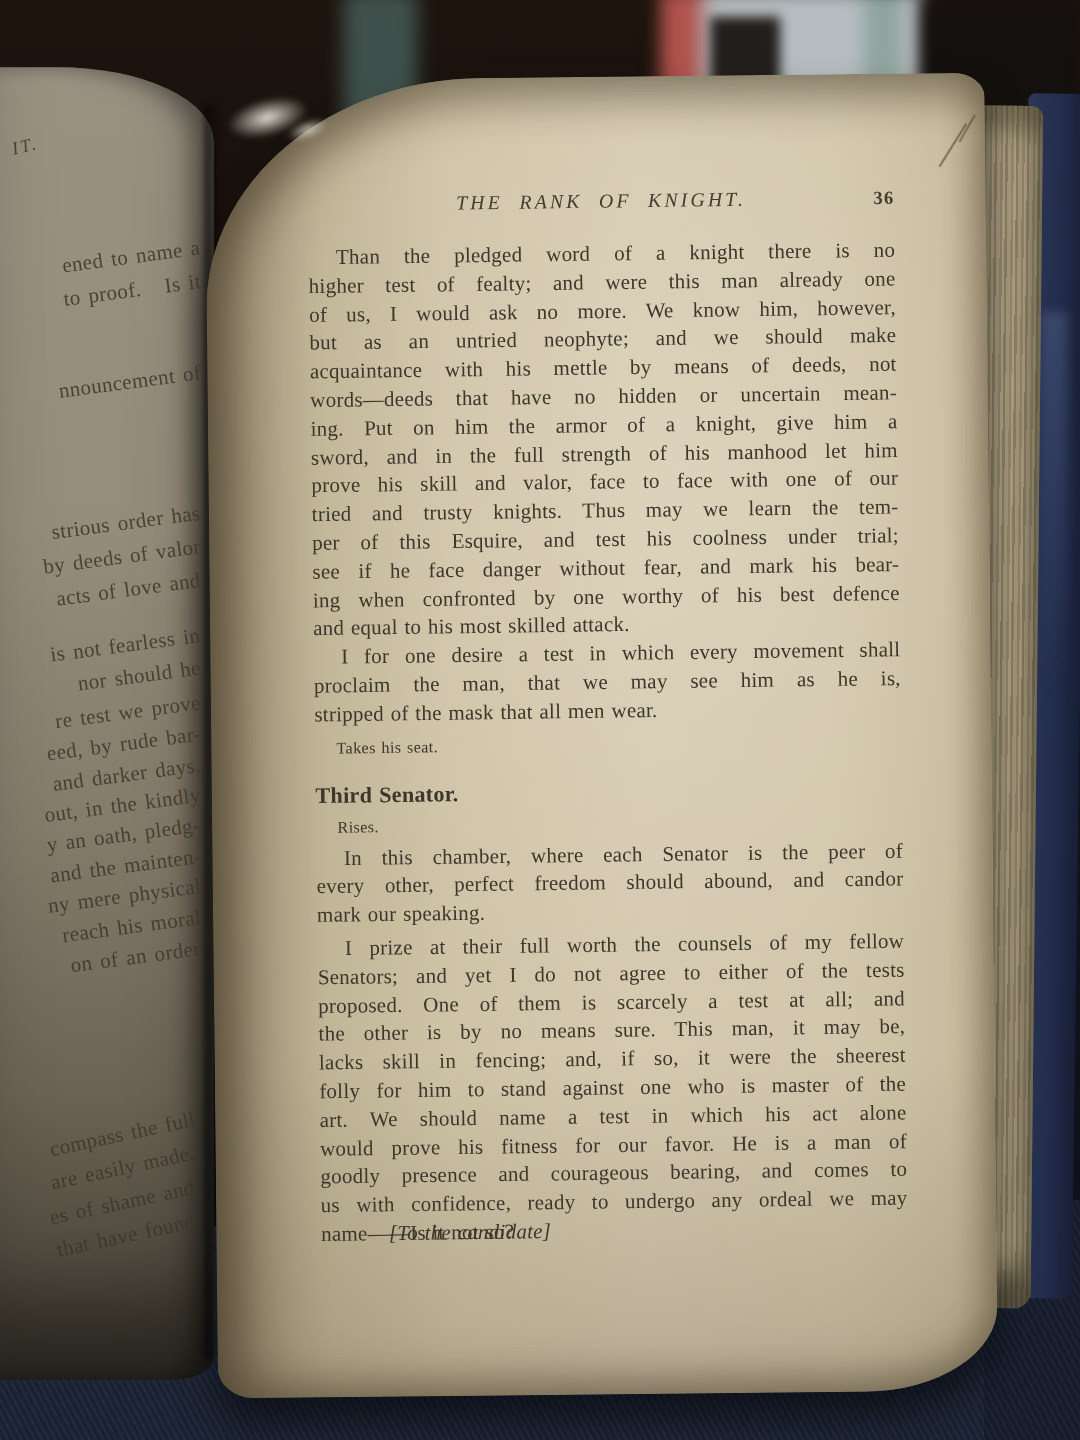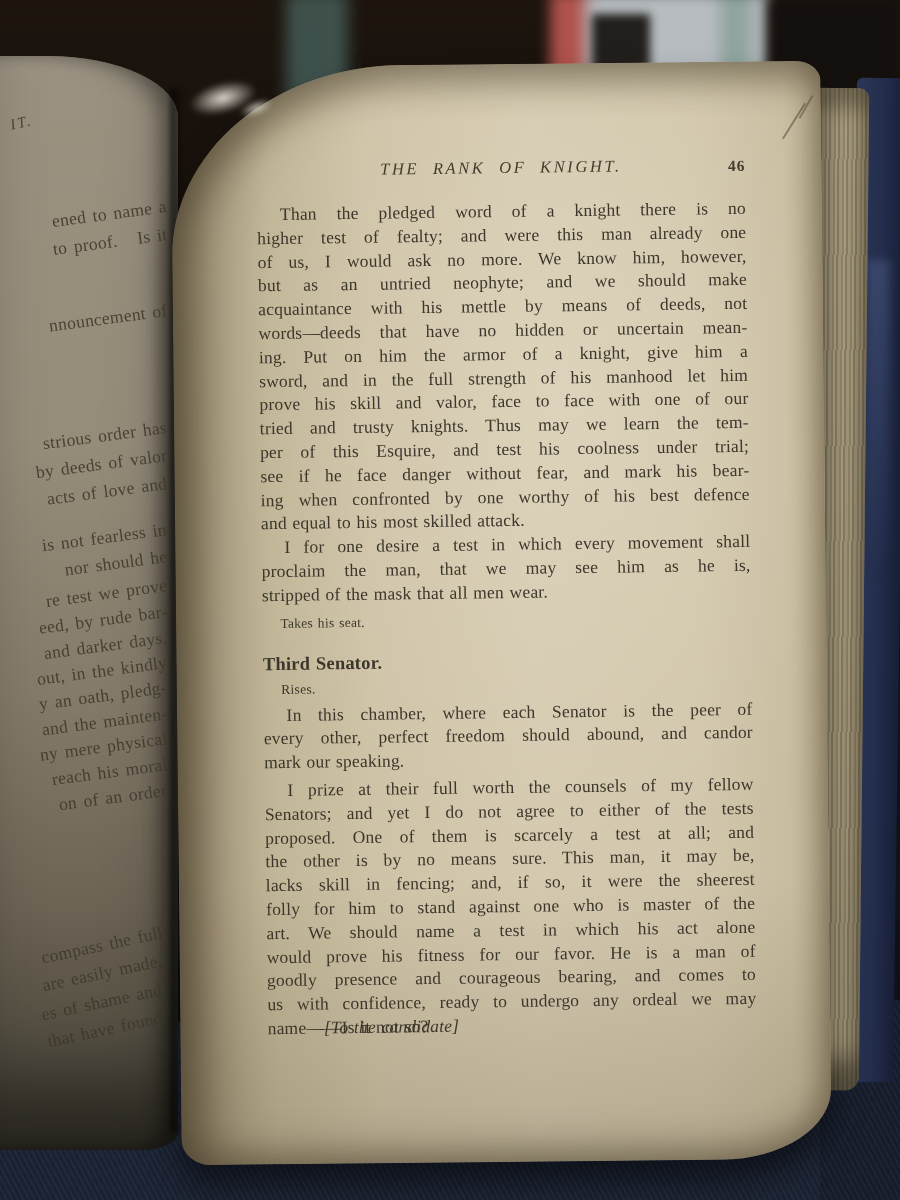--- a/index.html
+++ b/index.html
@@ -152,21 +152,21 @@
       <div class="line">on of an order</div>
       <div class="line">compass the full</div>
       <div class="line">are easily made,</div>
       <div class="line">es of shame and</div>
       <div class="line last">that have found</div>
     </div>
 
   <div class="right-text">
     <div class="head-row">
       <span class="running-head">THE RANK OF KNIGHT.</span>
-      <span class="page-number">46</span>
+      <span class="page-number">36</span>
     </div>
     <div class="para para-1">
         <div class="line first">Than the pledged word of a knight there is no</div>
         <div class="line">higher test of fealty; and were this man already one</div>
         <div class="line">of us, I would ask no more.  We know him, however,</div>
         <div class="line">but as an untried neophyte; and we should make</div>
         <div class="line">acquaintance with his mettle by means of deeds, not</div>
         <div class="line">words—deeds that have no hidden or uncertain mean-</div>
         <div class="line">ing.  Put on him the armor of a knight, give him a</div>
         <div class="line">sword, and in the full strength of his manhood let him</div>

